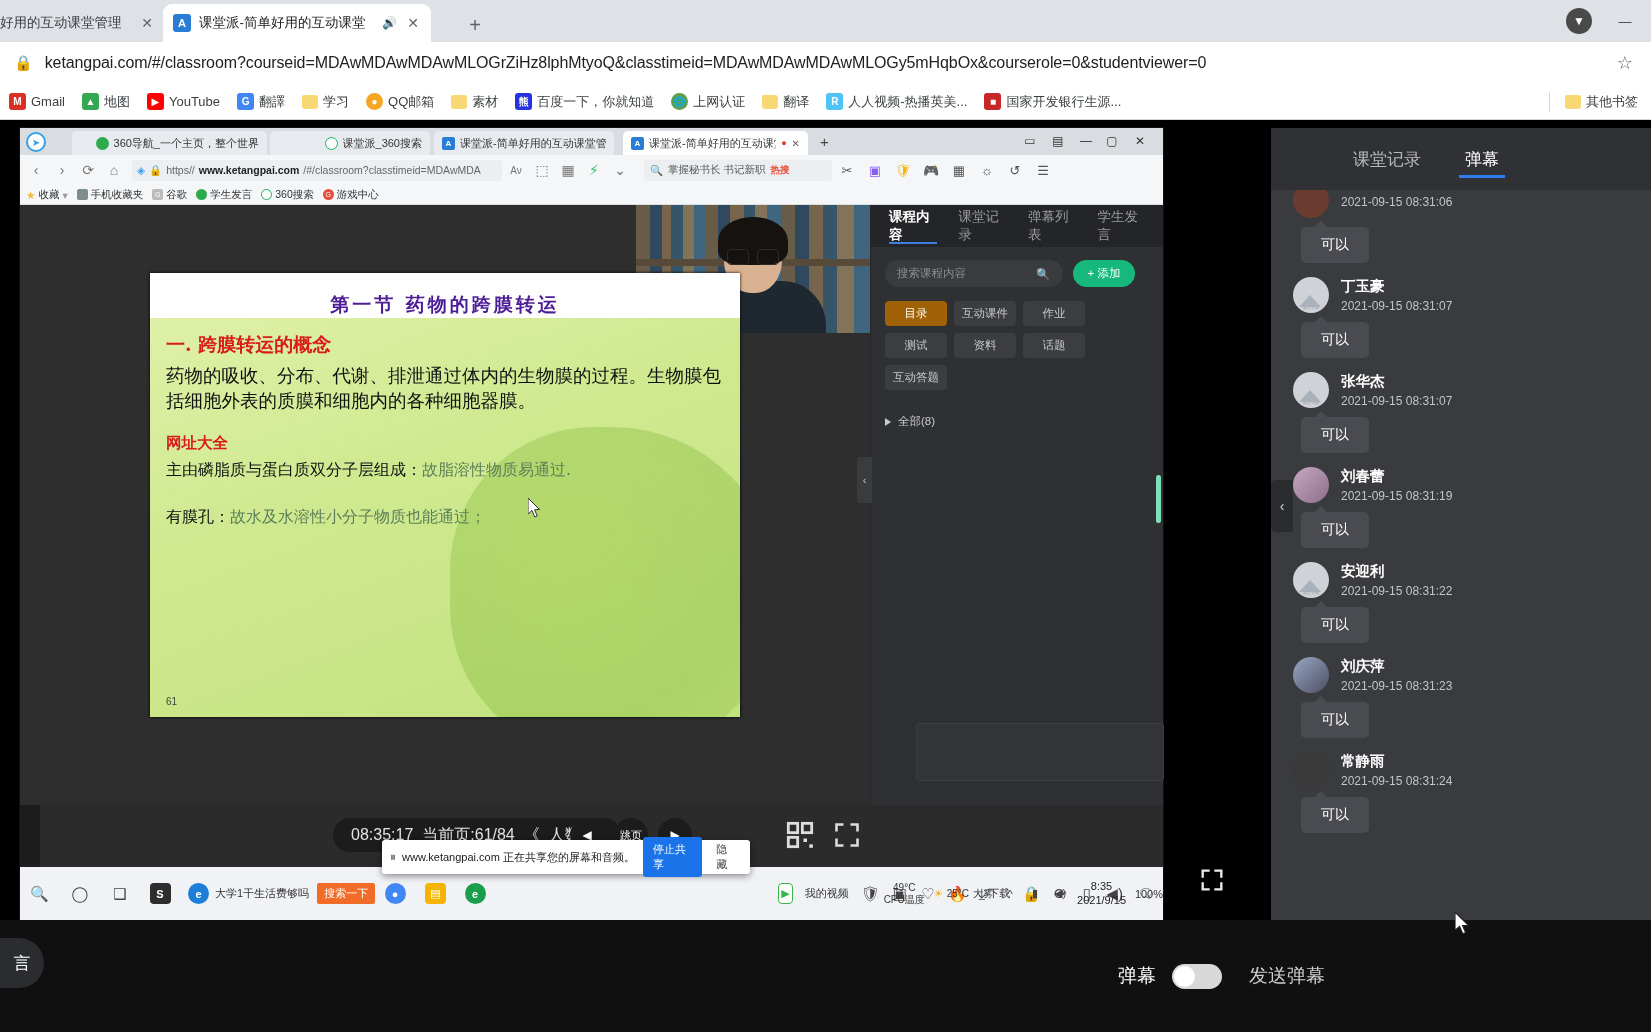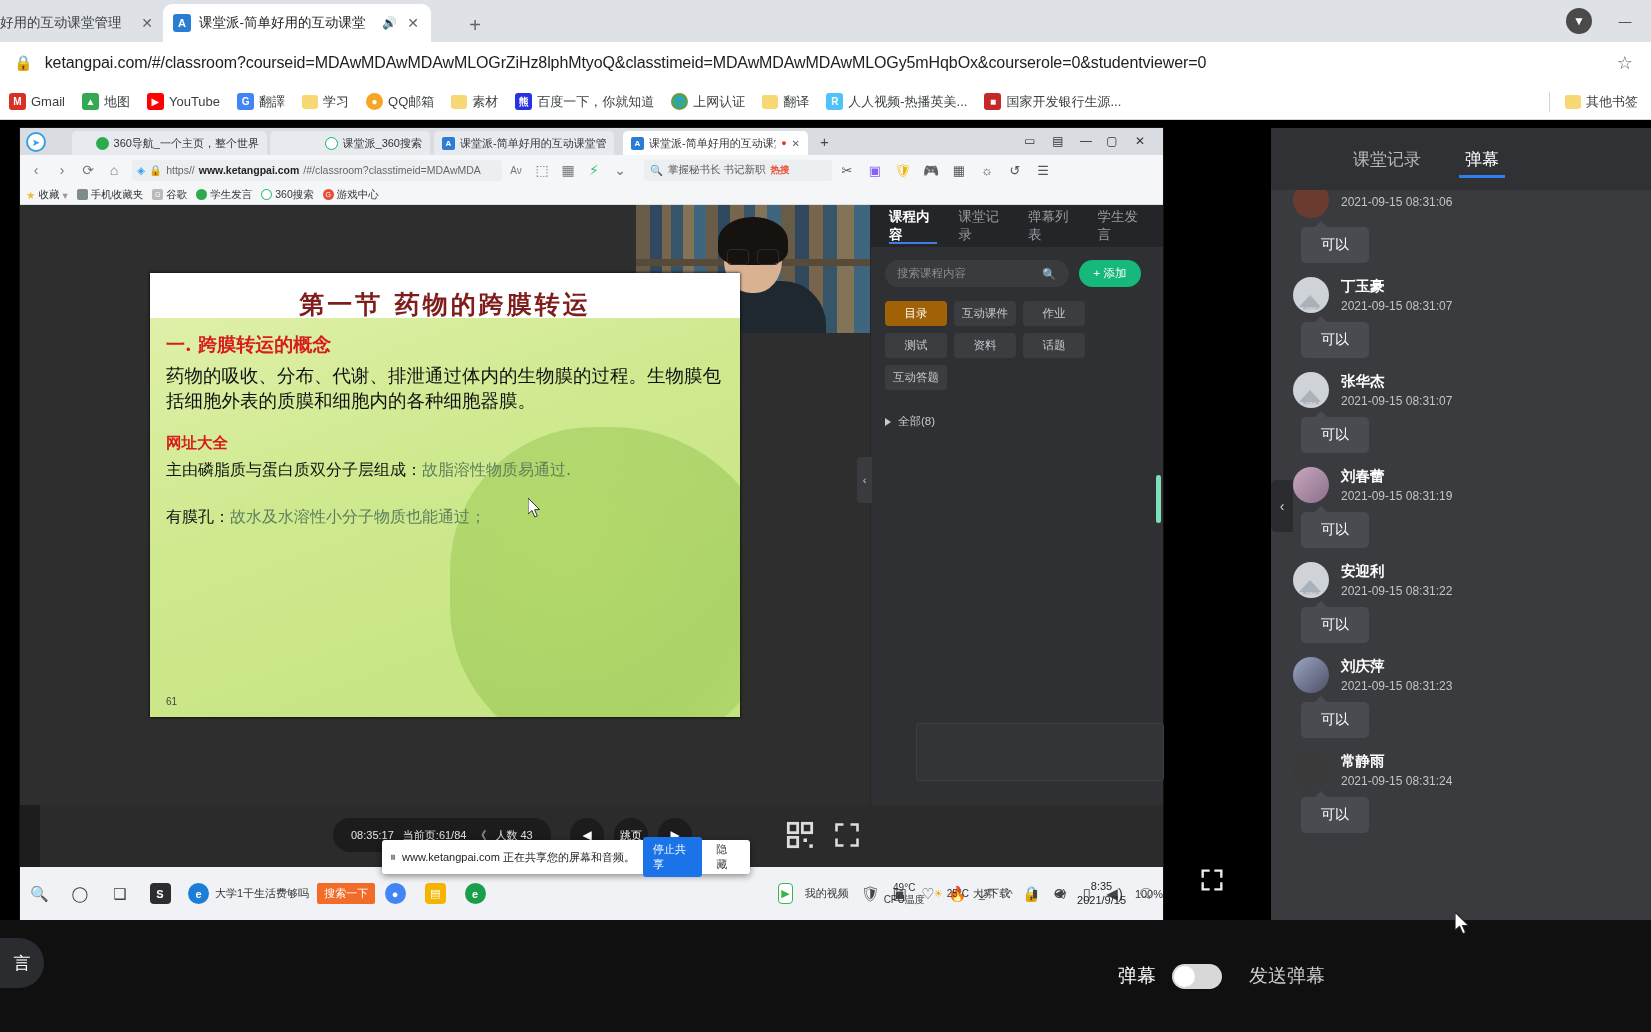--- a/index.html
+++ b/index.html
@@ -86,21 +86,21 @@
   .in-bm .sq { width:11px; height:11px; border-radius:2px; display:flex; align-items:center;
                justify-content:center; font-size:7px; color:#fff;}
 
   
   .app { position:relative; width:100%; height:678px; background:#2b2b2b; }
   .stage { position:absolute; left:0; top:0; width:850px; height:600px; background:#2e2e2e;}
   .slide { position:absolute; left:130px; top:68px; width:590px; height:444px;
            background:#fff; box-shadow:0 0 3px #000;}
   .slide-title-band { height:45px; background:#fff; display:flex; align-items:center;
                       justify-content:center;}
-  .slide-title { color:#7f1d1d; font-size:25px; font-weight:bold; letter-spacing:3px;
+  .slide-title { color:#4c1d95; font-size:19px; font-weight:bold; letter-spacing:3px;
                  font-family:"DejaVu Serif", serif;margin-top:18px;}
   .slide-body { height:399px; background:linear-gradient(160deg,#dff0a8 0%,#cfe98f 40%,#c3e37f 100%);
                 position:relative; padding:14px 16px 0 16px; overflow:hidden;}
   .slide-body:after{content:"";position:absolute;right:-40px;bottom:-40px;width:330px;height:330px;
     border-radius:46% 54% 52% 48%;
     background:radial-gradient(circle at 35% 35%, rgba(150,200,70,.45), rgba(110,170,40,.30) 60%, rgba(120,175,50,.15));}
   .sb-h { color:#d81b1b; font-size:19px; font-weight:bold; font-family:"DejaVu Serif",serif;
           position:relative; z-index:2;}
   .sb-p { color:#111; font-size:18.5px; line-height:1.33; margin-top:6px; font-family:"DejaVu Serif",serif;
           position:relative; z-index:2;}
@@ -136,21 +136,21 @@
 
   
   .cpanel { position:absolute; left:850px; top:0; width:293px; height:600px; background:#2f3033;
             border-left:1px solid #262626;}
   .cp-tabs { height:42px; display:flex; align-items:center; gap:22px; padding:0 18px;
              background:#242528;}
   .cp-tab { font-size:13.5px; color:#9a9ba0; position:relative; height:42px; display:flex;
             align-items:center;}
   .cp-tab.on { color:#fff; font-weight:bold; }
   .cp-tab.on:after{content:"";position:absolute;left:0;right:0;bottom:3px;height:2.5px;background:#3f7fe0;}
-  .cp-search-row { display:flex; align-items:flex-start; gap:10px; padding:13px 22px 4px 14px;}
+  .cp-search-row { display:flex; align-items:flex-start; gap:10px; padding:13px 28px 4px 14px;}
   .cp-search { flex:1; height:27px; border-radius:14px; background:#3a3b3f; display:flex;
                align-items:center; padding:0 12px; justify-content:space-between;}
   .cp-search span { font-size:11.5px; color:#8b8c90;}
   .cp-add { width:62px; height:27px; border-radius:14px; background:#16b87b; color:#fff;
             display:flex; align-items:center; justify-content:center; gap:3px; font-size:11.5px;}
   .cp-chips { display:flex; flex-wrap:wrap; gap:7px; padding:10px 14px 0 14px;}
   .chip { width:62px; height:25px; border-radius:4px; background:#3c3d41; color:#c7c8cc;
           font-size:11.5px; display:flex; align-items:center; justify-content:center;}
   .chip.on { background:#a16207; color:#fff;}
   .cp-tree { padding:24px 14px 0 14px; display:flex; align-items:center; gap:7px; font-size:11.5px;
@@ -162,21 +162,21 @@
   .cp-ghost { position:absolute; left:45px; top:518px; width:248px; height:58px;
               background:#333438; border:1px solid #3d3e42; border-radius:3px;}
   .collapse-tab { position:absolute; left:-14px; top:252px; width:15px; height:46px;
                   background:#3a3b3f; border-radius:4px 0 0 4px; display:flex; align-items:center;
                   justify-content:center; color:#c8c9cc; font-size:11px;}
 
   
   .ctrl { position:absolute; left:0; top:600px; width:850px; height:62px; }
   .ctrl-pill { position:absolute; left:313px; top:13px; height:34px; border-radius:18px;
                background:#1c1c1c; display:flex; align-items:center; gap:9px; padding:0 18px;
-               font-size:11px; color:#e2e2e2;}
+               font-size:16px; color:#e2e2e2;}
   .rbtn { position:absolute; top:13px; width:34px; height:34px; border-radius:50%; background:#1c1c1c;
           display:flex; align-items:center; justify-content:center; color:#fff; font-size:12px;}
   .ctrl-qr { position:absolute; left:766px; top:16px; width:28px; height:28px; color:#ddd;}
   .ctrl-fs { position:absolute; left:813px; top:16px; width:28px; height:28px; color:#ddd;}
 
   
   .toolrow { position:absolute; left:0; top:662px; width:1143px; height:52px; background:#272727;
              display:flex; align-items:center; }
   .tool { width:67px; height:52px; display:flex; flex-direction:column; align-items:center;
           justify-content:center; gap:3px; color:#e4e4e4;}

